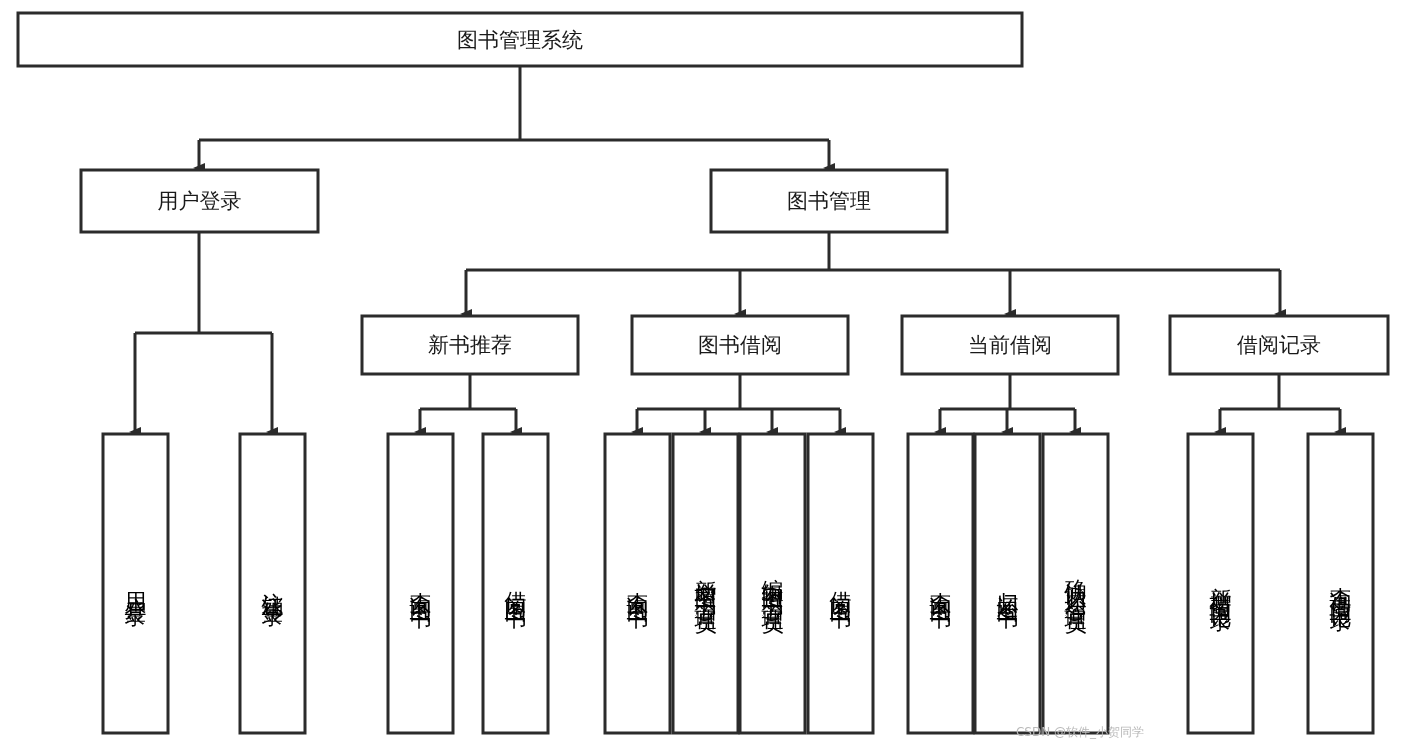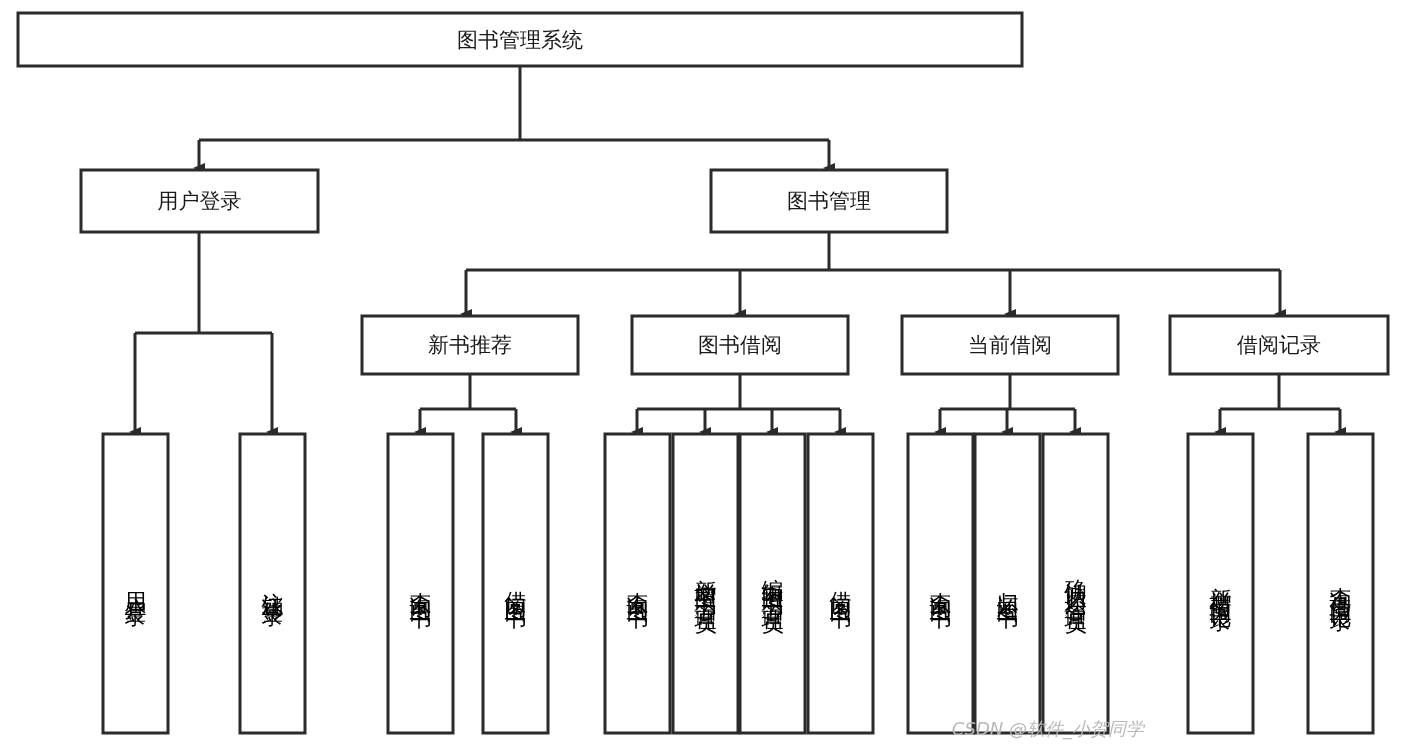--- a/index.html
+++ b/index.html
@@ -53,25 +53,24 @@
   }
   .arrow-head {
     fill: #2b2b2b;
     stroke: none;
   }
   .watermark {
     position: absolute;
     right: 12px;
     bottom: 6px;
     font-family: "DejaVu Sans", "Liberation Sans", sans-serif;
-    font-size: 18px;
+    font-size: 12px;
     color: #b9b9b9;
     white-space: nowrap;
     user-select: none;
-    font-style: italic;
   }
 </style>
 </head>
 <body>
 
 <div id="diagram-root">
   <svg class="diagram-canvas" viewBox="0 0 1405 747" xmlns="http://www.w3.org/2000/svg">
     <defs>
       <marker id="arrow" markerWidth="14" markerHeight="14" refX="6" refY="7" orient="auto" markerUnits="userSpaceOnUse">
         <path d="M1,1 L11,1 L6,13 Z" class="arrow-head"></path>

